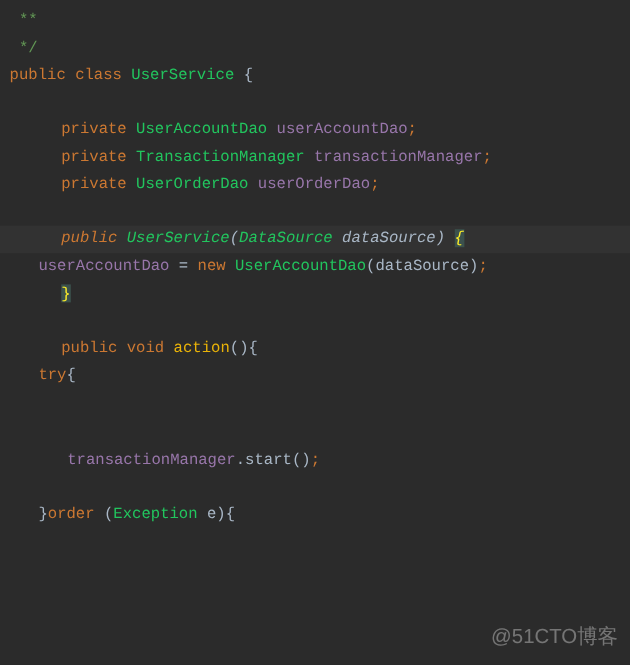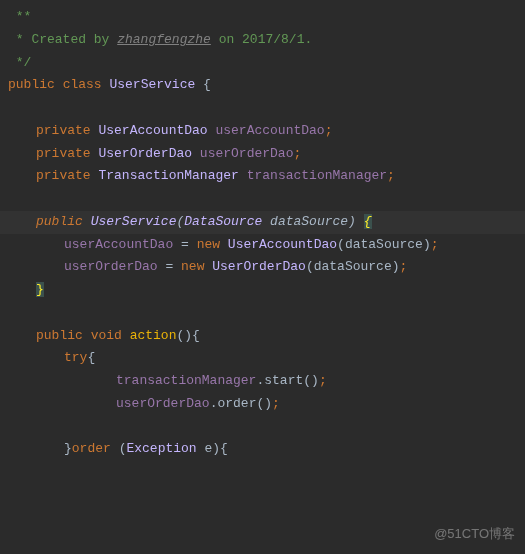--- a/index.html
+++ b/index.html
@@ -19,84 +19,81 @@
       padding-left: 8px;
       white-space: pre;
     }
     .highlight-line {
       background: #323232;
       font-style: italic;
     }
     .comment { color: #629755; }
     .comment-author { color: #808080; font-style: italic; text-decoration: underline; }
     .keyword { color: #cc7832; }
-    .classname { color: #c4b5fd; }
+    .classname { color: #22c55e; }
     .field { color: #9876aa; }
     .method-decl { color: #eab308; }
     .bracket-highlight { background: #3b514d; color: #ffef28; }
     .paren { color: #a9b7c6; }
     .new-kw { color: #cc7832; }
     .call { color: #a9b7c6; }
     .semi { color: #cc7832; }
     .dot { color: #a9b7c6; }
     .indent0 { padding-left: 8px; }
-    .indent1 { padding-left: 36px; }
-    .indent2 { padding-left: 64px; }
-    .indent3 { padding-left: 116px; }
+    .indent1 { padding-left: 51px; }
+    .indent2 { padding-left: 32px; }
+    .indent3 { padding-left: 56px; margin-top: 48px; }
     .watermark {
       position: absolute;
       right: 10px;
       bottom: 8px;
       color: rgba(255,255,255,0.35);
-      font-size: 13px;
+      font-size: 17px;
       font-family: sans-serif;
     }
   </style>
 </head>
 <body>
 
 <div>
 
 <div class="line indent0"><span class="comment"> **</span></div>
 
-<div class="line indent0"><span class="comment"> * Created by </span><span class="comment-author">zhangfengzhe</span><span class="comment"> on 2017/8/1.</span></div>
 
 <div class="line indent0"><span class="comment"> */</span></div>
 
 <div class="line indent0"><span class="keyword">public</span><span> </span><span class="keyword">class</span><span> </span><span class="classname">UserService</span><span> </span><span>{</span></div>
 
 <div class="line">&nbsp;</div>
 
 <div class="line indent1"><span class="keyword">private</span><span> </span><span class="classname">UserAccountDao</span><span> </span><span class="field">userAccountDao</span><span class="semi">;</span></div>
 
+<div class="line indent1"><span class="keyword">private</span><span> </span><span class="classname">TransactionManager</span><span> </span><span class="field">transactionManager</span><span class="semi">;</span></div>
+
 <div class="line indent1"><span class="keyword">private</span><span> </span><span class="classname">UserOrderDao</span><span> </span><span class="field">userOrderDao</span><span class="semi">;</span></div>
-
-<div class="line indent1"><span class="keyword">private</span><span> </span><span class="classname">TransactionManager</span><span> </span><span class="field">transactionManager</span><span class="semi">;</span></div>
 
 <div class="line">&nbsp;</div>
 
 <div class="line indent1 highlight-line"><span class="keyword">public</span><span> </span><span class="classname">UserService</span><span class="paren">(</span><span class="classname">DataSource</span><span> </span><span>dataSource</span><span class="paren">)</span><span> </span><span class="bracket-highlight">{</span></div>
 
 <div class="line indent2"><span class="field">userAccountDao</span><span> = </span><span class="new-kw">new</span><span> </span><span class="classname">UserAccountDao</span><span class="paren">(</span><span>dataSource</span><span class="paren">)</span><span class="semi">;</span></div>
 
-<div class="line indent2"><span class="field">userOrderDao</span><span> = </span><span class="new-kw">new</span><span> </span><span class="classname">UserOrderDao</span><span class="paren">(</span><span>dataSource</span><span class="paren">)</span><span class="semi">;</span></div>
 
 
 <div class="line indent1"><span class="bracket-highlight">}</span></div>
 
 <div class="line">&nbsp;</div>
 
 <div class="line indent1"><span class="keyword">public</span><span> </span><span class="keyword">void</span><span> </span><span class="method-decl">action</span><span class="paren">(</span><span class="paren">)</span><span>{</span></div>
 
 <div class="line indent2"><span class="keyword">try</span><span>{</span></div>
 
 <div class="line indent3"><span class="field">transactionManager</span><span class="dot">.</span><span class="call">start</span><span class="paren">(</span><span class="paren">)</span><span class="semi">;</span></div>
 
 
-<div class="line indent3"><span class="field">userOrderDao</span><span class="dot">.</span><span class="call">order</span><span class="paren">(</span><span class="paren">)</span><span class="semi">;</span></div>
 
 
 <div class="line">&nbsp;</div>
 
 <div class="line indent2"><span>}</span><span class="keyword">order</span><span> </span><span class="paren">(</span><span class="classname">Exception</span><span> </span><span>e</span><span class="paren">)</span><span>{</span></div>
 
 
 <div class="line indent3"></div>
 
 </div>

